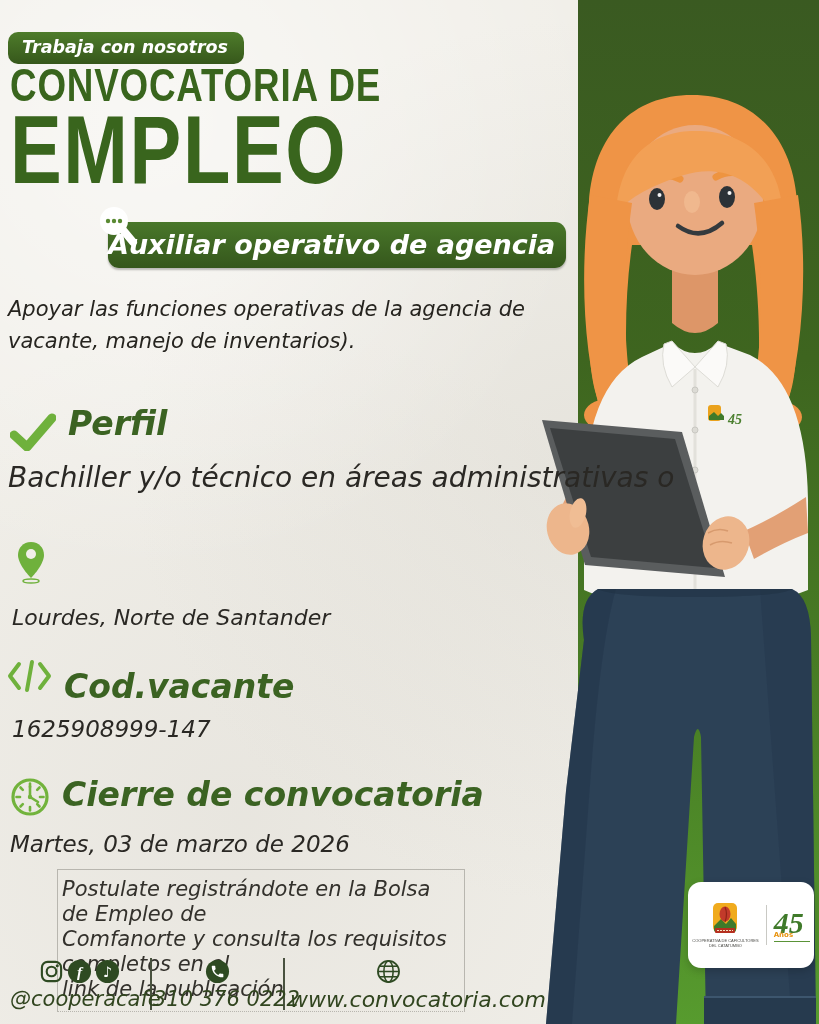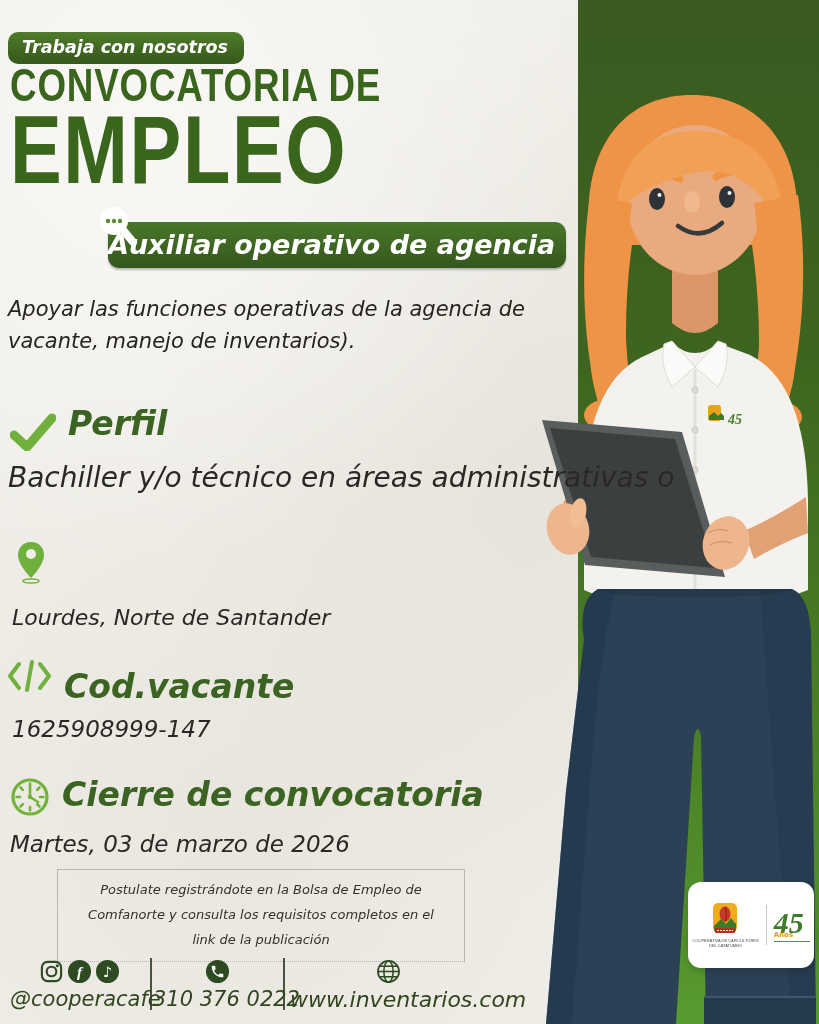--- a/index.html
+++ b/index.html
@@ -31,21 +31,21 @@
     box-shadow:0 2px 2px rgba(0,0,0,.25);}
   .banner span{display:block;line-height:46px;color:#fff;
     font-style:italic;font-weight:bold;font-size:27px;white-space:nowrap;}
   .mag{left:94px;top:203px;}
   
   .para{left:8px;top:293px;font-style:italic;font-size:21px;line-height:32px;color:#26241f;}
   .sec-title{font-style:italic;font-weight:bold;font-size:33px;color:#3b6322;line-height:1;}
   .sec-value{font-style:italic;font-size:28px;line-height:31px;color:#2a2824;}
   
   .note{left:57px;top:869px;width:398px;border:1px solid #b8b6af;border-bottom-style:dotted;
-    padding:7px 4px 9px 4px;text-align:center;font-style:italic;font-size:13px;
+    padding:7px 4px 9px 4px;text-align:left;font-style:italic;font-size:21px;
     line-height:25px;color:#33312c;}
   
   .f-div{width:2px;background:#49523f;}
   .f-col{text-align:center;color:#31451f;font-style:italic;}
   .f-icons{display:flex;justify-content:center;align-items:center;gap:3px;height:26px;}
   .f-text{font-size:21px;margin-top:3px;white-space:nowrap;}
   
   .card{left:688px;top:882px;width:126px;height:86px;background:#fff;border-radius:13px;
     box-shadow:0 3px 8px rgba(0,0,0,.18);display:flex;align-items:center;justify-content:center;gap:7px;}
   .card .org{display:flex;flex-direction:column;align-items:center;}
@@ -248,21 +248,21 @@
   <div class="abs f-col" style="left:290px;top:958px;width:196px;">
     <div class="f-icons">
       <svg width="25" height="25" viewBox="0 0 26 26">
         <circle cx="13" cy="13" r="11" stroke="#2e4a22" stroke-width="1.8" fill="none"></circle>
         <ellipse cx="13" cy="13" rx="4.8" ry="11" stroke="#2e4a22" stroke-width="1.6" fill="none"></ellipse>
         <line x1="2" y1="13" x2="24" y2="13" stroke="#2e4a22" stroke-width="1.6"></line>
         <line x1="3.6" y1="7.5" x2="22.4" y2="7.5" stroke="#2e4a22" stroke-width="1.6"></line>
         <line x1="3.6" y1="18.5" x2="22.4" y2="18.5" stroke="#2e4a22" stroke-width="1.6"></line>
       </svg>
     </div>
-    <div class="f-text" style="font-size:22px;">www.inventarios.com</div>
+    <div class="f-text" style="font-size:22px;">www.convocatoria.com</div>
   </div>
 
   <div class="abs card">
     <div class="org">
       <svg width="26" height="34" viewBox="0 0 26 34">
         <rect x="1" y="1" width="24" height="29" rx="5" fill="#f0ab1e"></rect>
         <path d="M2,24 l7,-7 l5,5 l5,-6 l5,6 v6 q0,2 -2,2 h-18 q-2,0 -2,-2 z" fill="#3f7a2a"></path>
         <ellipse cx="13" cy="12" rx="5.5" ry="7.5" fill="#c23a2a"></ellipse>
         <path d="M13,5 q3,7 0,15" stroke="#8f2418" stroke-width="1.2" fill="none"></path>
         <rect x="3" y="26" width="20" height="5" rx="1" fill="#b5301f"></rect>

